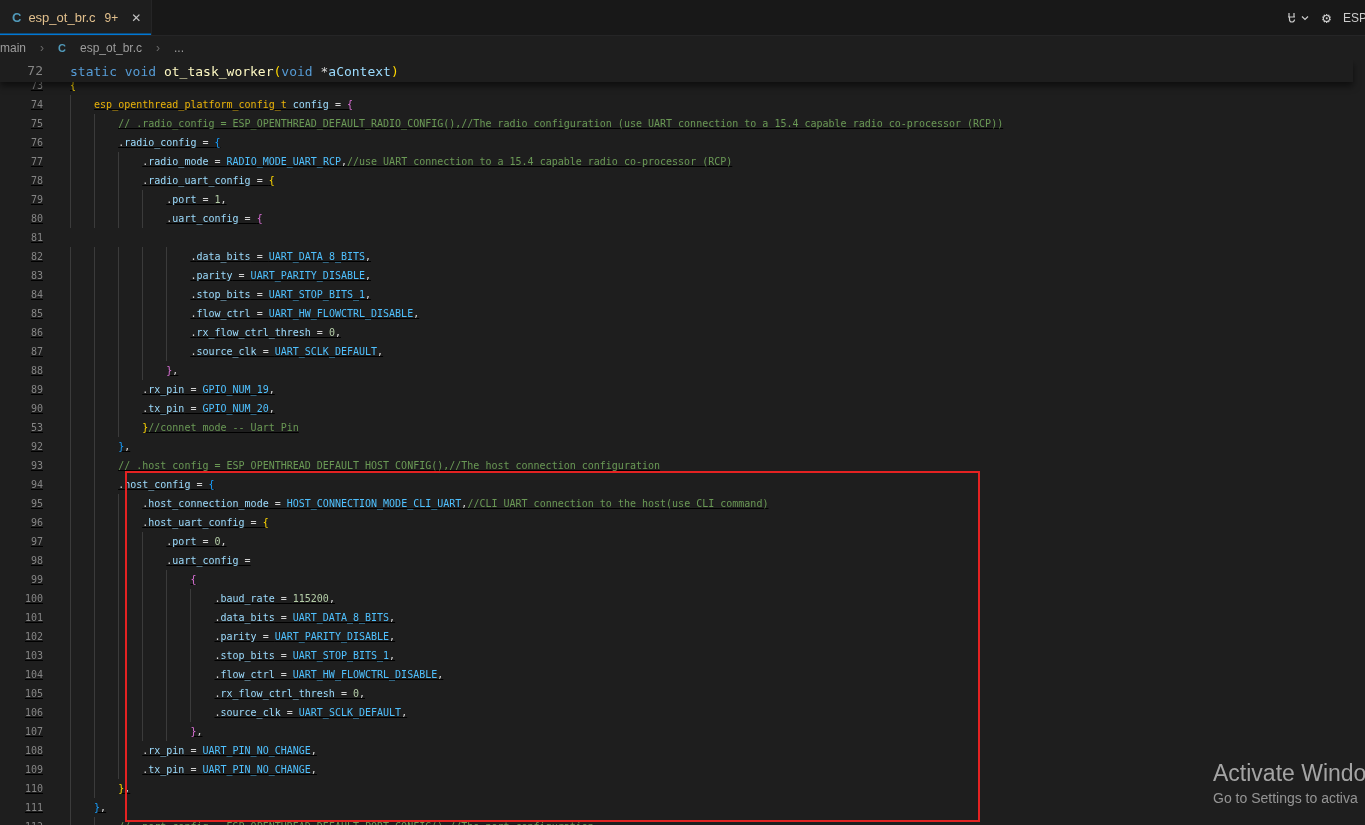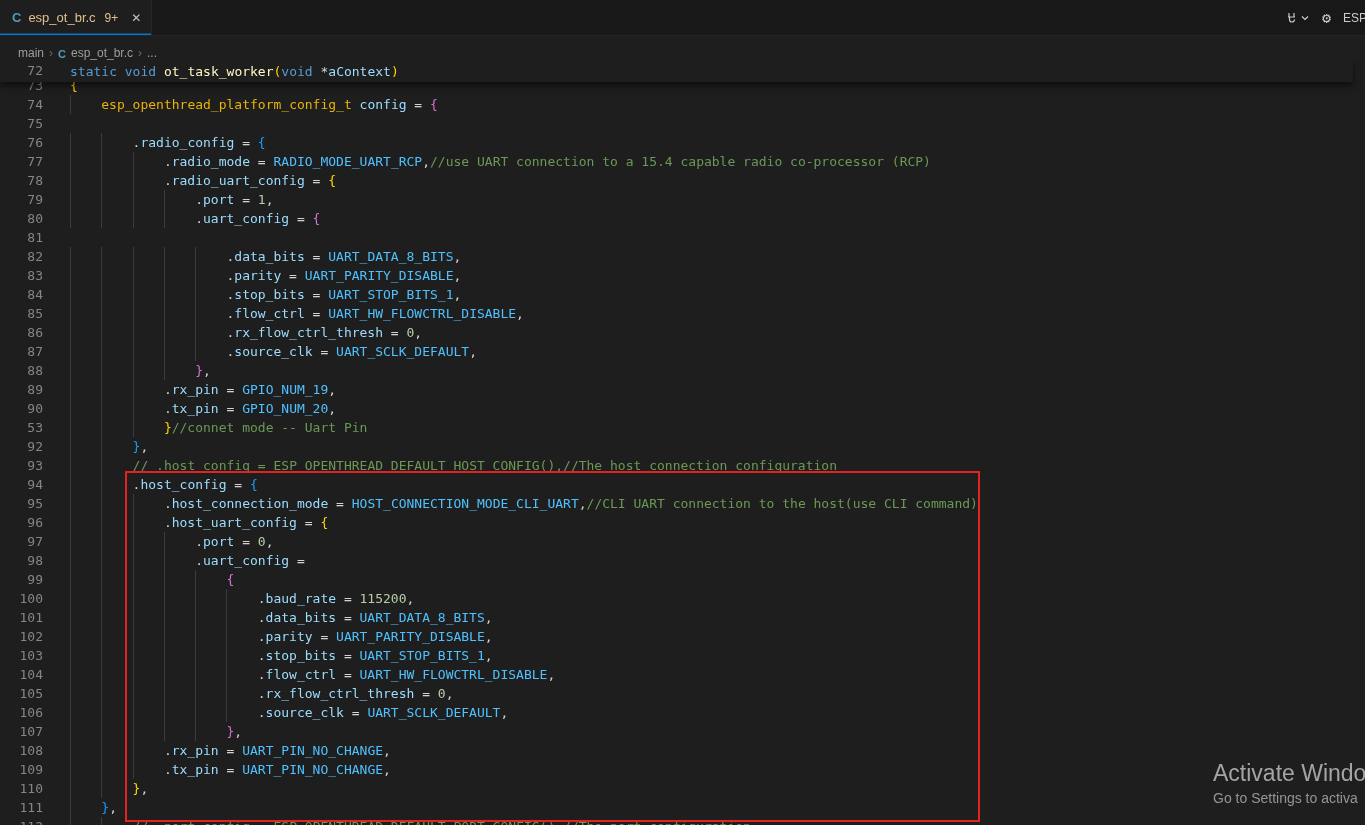--- a/index.html
+++ b/index.html
@@ -13,30 +13,30 @@
   .c-icon { color:#519aba; font-family:"Liberation Sans",sans-serif; font-weight:bold; font-size:13px; }
   .tab-label { color:#e2c08d; font-family:"Liberation Sans",sans-serif; font-size:13px; }
   .tab-badge { color:#e2c08d; font-family:"Liberation Sans",sans-serif; font-size:12px; margin-left:2px; }
   .tab-close { color:#c5c5c5; font-size:12px; margin-left:6px; font-family:"Liberation Sans",sans-serif; cursor:pointer; }
   .tab-actions { margin-left:auto; display:flex; align-items:center; gap:12px; padding-right:0; color:#cccccc; }
   .action-btn { display:flex; align-items:center; cursor:pointer; color:#cccccc; }
   .gear { font-size:15px; color:#cccccc; }
   .ext-label { font-family:"Liberation Sans",sans-serif; font-size:12px; color:#cccccc; white-space:nowrap; margin-right:-6px; }
 
   
-  .breadcrumbs { height:24px; background:#1e1e1e; display:flex; align-items:flex-end; padding-left:18px;
-                 font-family:"Liberation Sans",sans-serif; font-size:12px; color:#9d9d9d; gap:5px; }
+  .breadcrumbs { height:24px; background:#1e1e1e; display:flex; align-items:center; 
+                 font-family:"Liberation Sans",sans-serif; font-size:12px; color:#9d9d9d; gap:14px; }
   .crumb { cursor:pointer; }
   .crumb-sep { color:#6a6a6a; font-size:12px; }
   .crumb-icon { color:#519aba; font-weight:bold; font-size:11px; }
 
   
   .editor { position:absolute; top:60px; left:0; right:0; bottom:0; overflow:hidden; background:#1e1e1e; }
   .code-lines { position:absolute; top:16px; left:0; right:0; z-index:1; }
-  .line { display:flex; height:19px; line-height:19px; font-size:13px; white-space:pre; }
+  .line { display:flex; height:19px; line-height:19px; font-size:10px; white-space:pre;text-decoration:underline; }
   .ln { width:43px; flex:none; text-align:right; color:#858585; margin-right:27px; cursor:pointer; }
   .code { white-space:pre; }
   .g { display:inline-block; width:4ch; height:19px; border-left:1px solid #3b3b3b; vertical-align:top; }
 
   .tok.kw { color:#569cd6; }
   .tok.fn { color:#fef9c3; }
   .tok.ty { color:#eab308; }
   .tok.v  { color:#9cdcfe; }
   .tok.c  { color:#4fc1ff; }
   .tok.n  { color:#b5cea8; }
@@ -94,21 +94,21 @@
   <span class="crumb-icon">C</span>
   <span class="crumb">esp_ot_br.c</span>
   <span class="crumb-sep">›</span>
   <span class="crumb">...</span>
 </div>
 
 <div class="editor">
   <div class="code-lines">
       <div class="line"><span class="ln">73</span><span class="code"><span class="tok b1">{</span></span></div>
       <div class="line"><span class="ln">74</span><span class="code"><span class="g"></span><span class="tok ty">esp_openthread_platform_config_t</span><span class="tok p"> </span><span class="tok v">config</span><span class="tok p"> = </span><span class="tok b2">{</span></span></div>
-      <div class="line"><span class="ln">75</span></div>
+      <div class="line"><span class="ln">75</span><span class="code"><span class="g"></span><span class="g"></span><span class="tok cm">// .radio_config = ESP_OPENTHREAD_DEFAULT_RADIO_CONFIG(),//The radio configuration (use UART connection to a 15.4 capable radio co-processor (RCP))</span></span></div>
       <div class="line"><span class="ln">76</span><span class="code"><span class="g"></span><span class="g"></span><span class="tok p">.</span><span class="tok v">radio_config</span><span class="tok p"> = </span><span class="tok b3">{</span></span></div>
       <div class="line"><span class="ln">77</span><span class="code"><span class="g"></span><span class="g"></span><span class="g"></span><span class="tok p">.</span><span class="tok v">radio_mode</span><span class="tok p"> = </span><span class="tok c">RADIO_MODE_UART_RCP</span><span class="tok p">,</span><span class="tok cm">//use UART connection to a 15.4 capable radio co-processor (RCP)</span></span></div>
       <div class="line"><span class="ln">78</span><span class="code"><span class="g"></span><span class="g"></span><span class="g"></span><span class="tok p">.</span><span class="tok v">radio_uart_config</span><span class="tok p"> = </span><span class="tok b1">{</span></span></div>
       <div class="line"><span class="ln">79</span><span class="code"><span class="g"></span><span class="g"></span><span class="g"></span><span class="g"></span><span class="tok p">.</span><span class="tok v">port</span><span class="tok p"> = </span><span class="tok n">1</span><span class="tok p">,</span></span></div>
       <div class="line"><span class="ln">80</span><span class="code"><span class="g"></span><span class="g"></span><span class="g"></span><span class="g"></span><span class="tok p">.</span><span class="tok v">uart_config</span><span class="tok p"> = </span><span class="tok b2">{</span></span></div>
       <div class="line"><span class="ln">81</span></div>
       <div class="line"><span class="ln">82</span><span class="code"><span class="g"></span><span class="g"></span><span class="g"></span><span class="g"></span><span class="g"></span><span class="tok p">.</span><span class="tok v">data_bits</span><span class="tok p"> = </span><span class="tok c">UART_DATA_8_BITS</span><span class="tok p">,</span></span></div>
       <div class="line"><span class="ln">83</span><span class="code"><span class="g"></span><span class="g"></span><span class="g"></span><span class="g"></span><span class="g"></span><span class="tok p">.</span><span class="tok v">parity</span><span class="tok p"> = </span><span class="tok c">UART_PARITY_DISABLE</span><span class="tok p">,</span></span></div>
       <div class="line"><span class="ln">84</span><span class="code"><span class="g"></span><span class="g"></span><span class="g"></span><span class="g"></span><span class="g"></span><span class="tok p">.</span><span class="tok v">stop_bits</span><span class="tok p"> = </span><span class="tok c">UART_STOP_BITS_1</span><span class="tok p">,</span></span></div>
       <div class="line"><span class="ln">85</span><span class="code"><span class="g"></span><span class="g"></span><span class="g"></span><span class="g"></span><span class="g"></span><span class="tok p">.</span><span class="tok v">flow_ctrl</span><span class="tok p"> = </span><span class="tok c">UART_HW_FLOWCTRL_DISABLE</span><span class="tok p">,</span></span></div>

